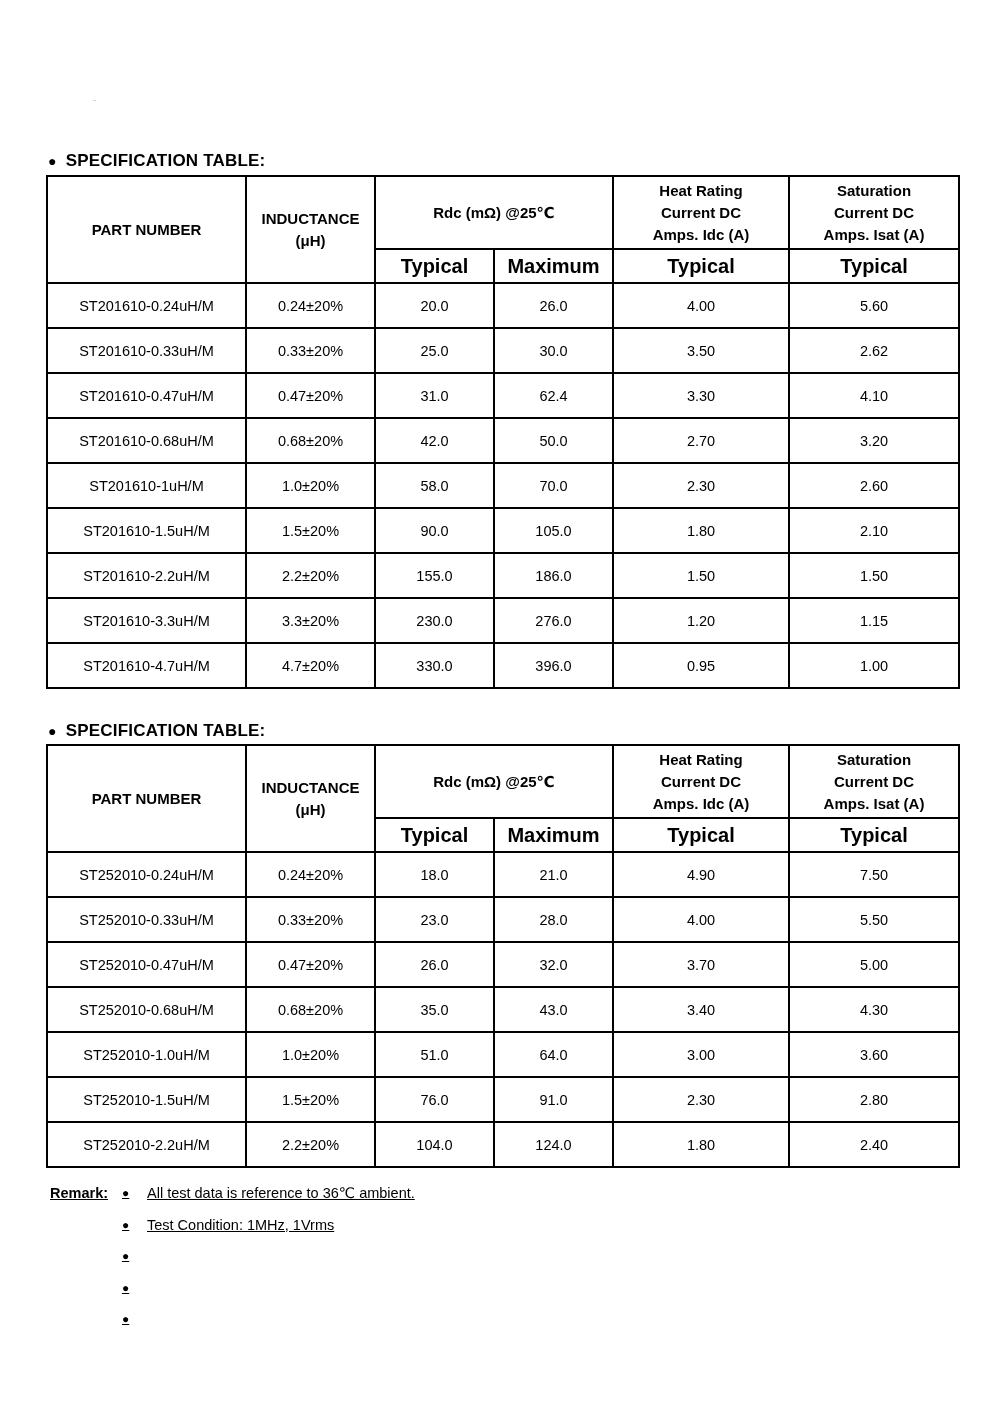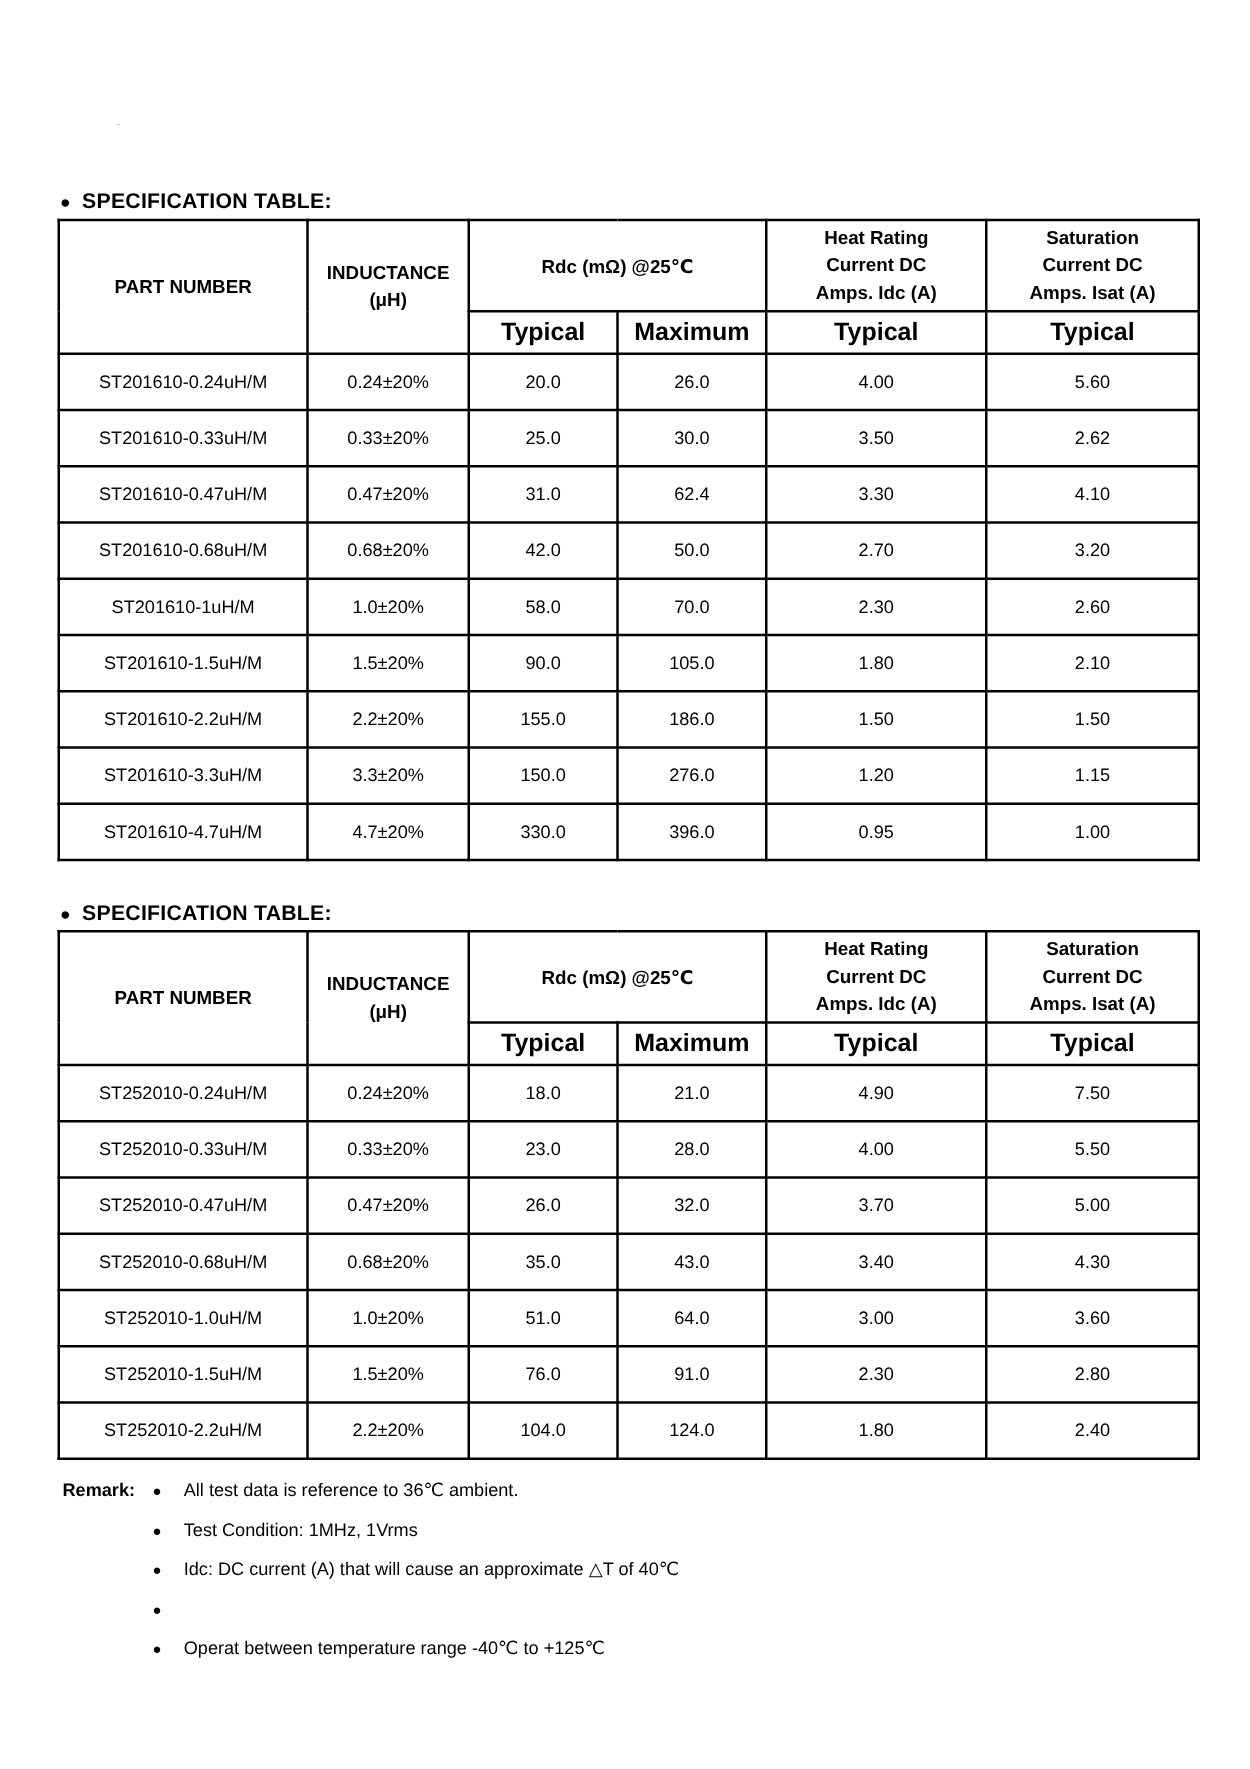--- a/index.html
+++ b/index.html
@@ -74,20 +74,21 @@
     left: 50px;
     top: 1183px;
     font-size: 14.5px;
   }
   .remark-line {
     display: flex;
     align-items: center;
     line-height: 20px;
     margin-bottom: 11.5px;
     white-space: nowrap;
+    text-decoration: underline;
   }
   .remark-label {
     display: inline-block;
     width: 72px;
     font-weight: bold;
     flex: 0 0 72px;
   }
   .remark-bullet {
     display: inline-block;
     width: 25px;
@@ -195,21 +196,21 @@
           <td>ST201610-2.2uH/M</td>
           <td>2.2±20%</td>
           <td>155.0</td>
           <td>186.0</td>
           <td>1.50</td>
           <td>1.50</td>
         </tr>
         <tr>
           <td>ST201610-3.3uH/M</td>
           <td>3.3±20%</td>
-          <td>150.0</td>
+          <td>230.0</td>
           <td>276.0</td>
           <td>1.20</td>
           <td>1.15</td>
         </tr>
         <tr>
           <td>ST201610-4.7uH/M</td>
           <td>4.7±20%</td>
           <td>330.0</td>
           <td>396.0</td>
           <td>0.95</td>
@@ -325,26 +326,24 @@
         <span>All test data is reference to 36℃ ambient.</span>
       </div>
       <div class="remark-line">
         <span class="remark-label"></span>
         <span class="remark-bullet">●</span>
         <span>Test Condition: 1MHz, 1Vrms</span>
       </div>
       <div class="remark-line">
         <span class="remark-label"></span>
         <span class="remark-bullet">●</span>
-        <span>Idc:  DC current (A) that will cause an approximate △T of 40℃</span>
       </div>
       <div class="remark-line">
         <span class="remark-label"></span>
         <span class="remark-bullet">●</span>
       </div>
       <div class="remark-line">
         <span class="remark-label"></span>
         <span class="remark-bullet">●</span>
-        <span>Operat between temperature range -40℃ to +125℃</span>
       </div>
     </div>
 
 </div>
 
 </body></html>

